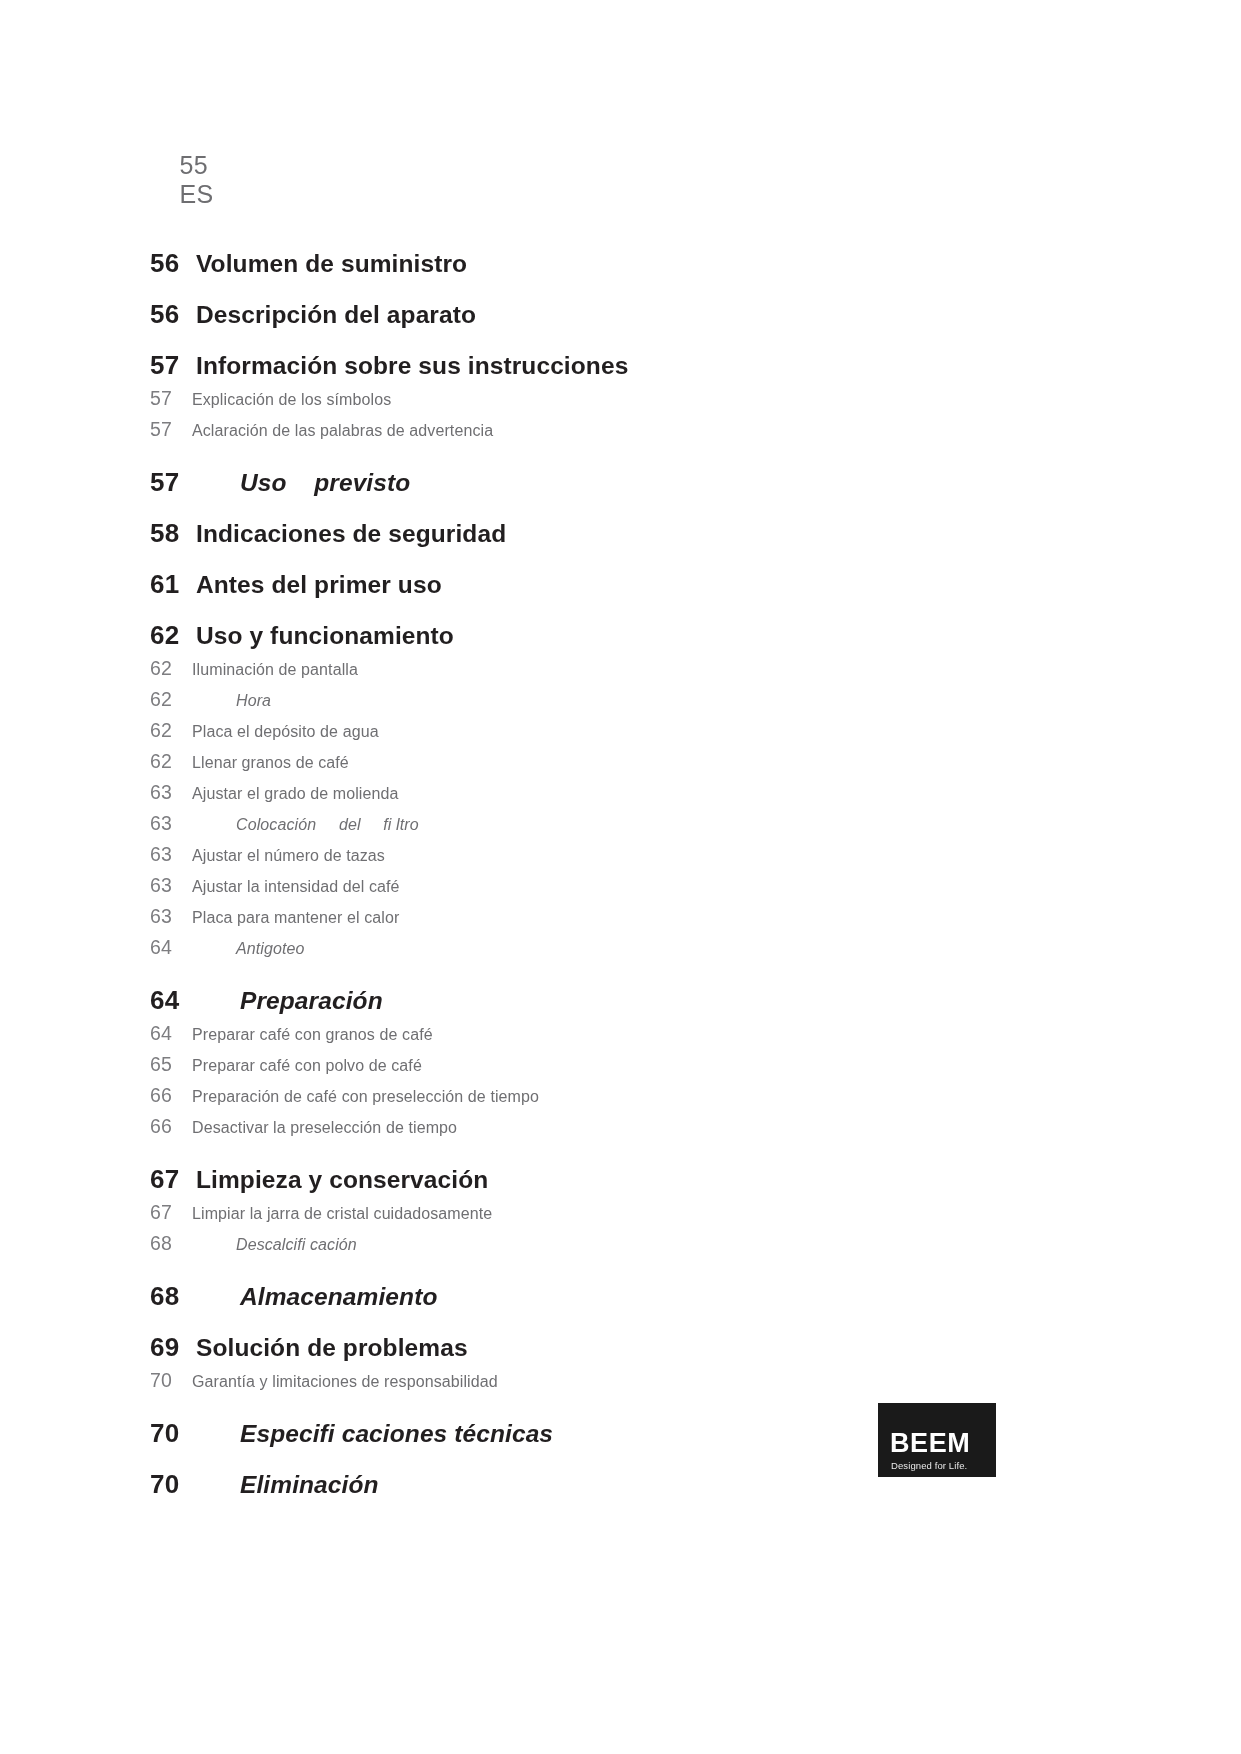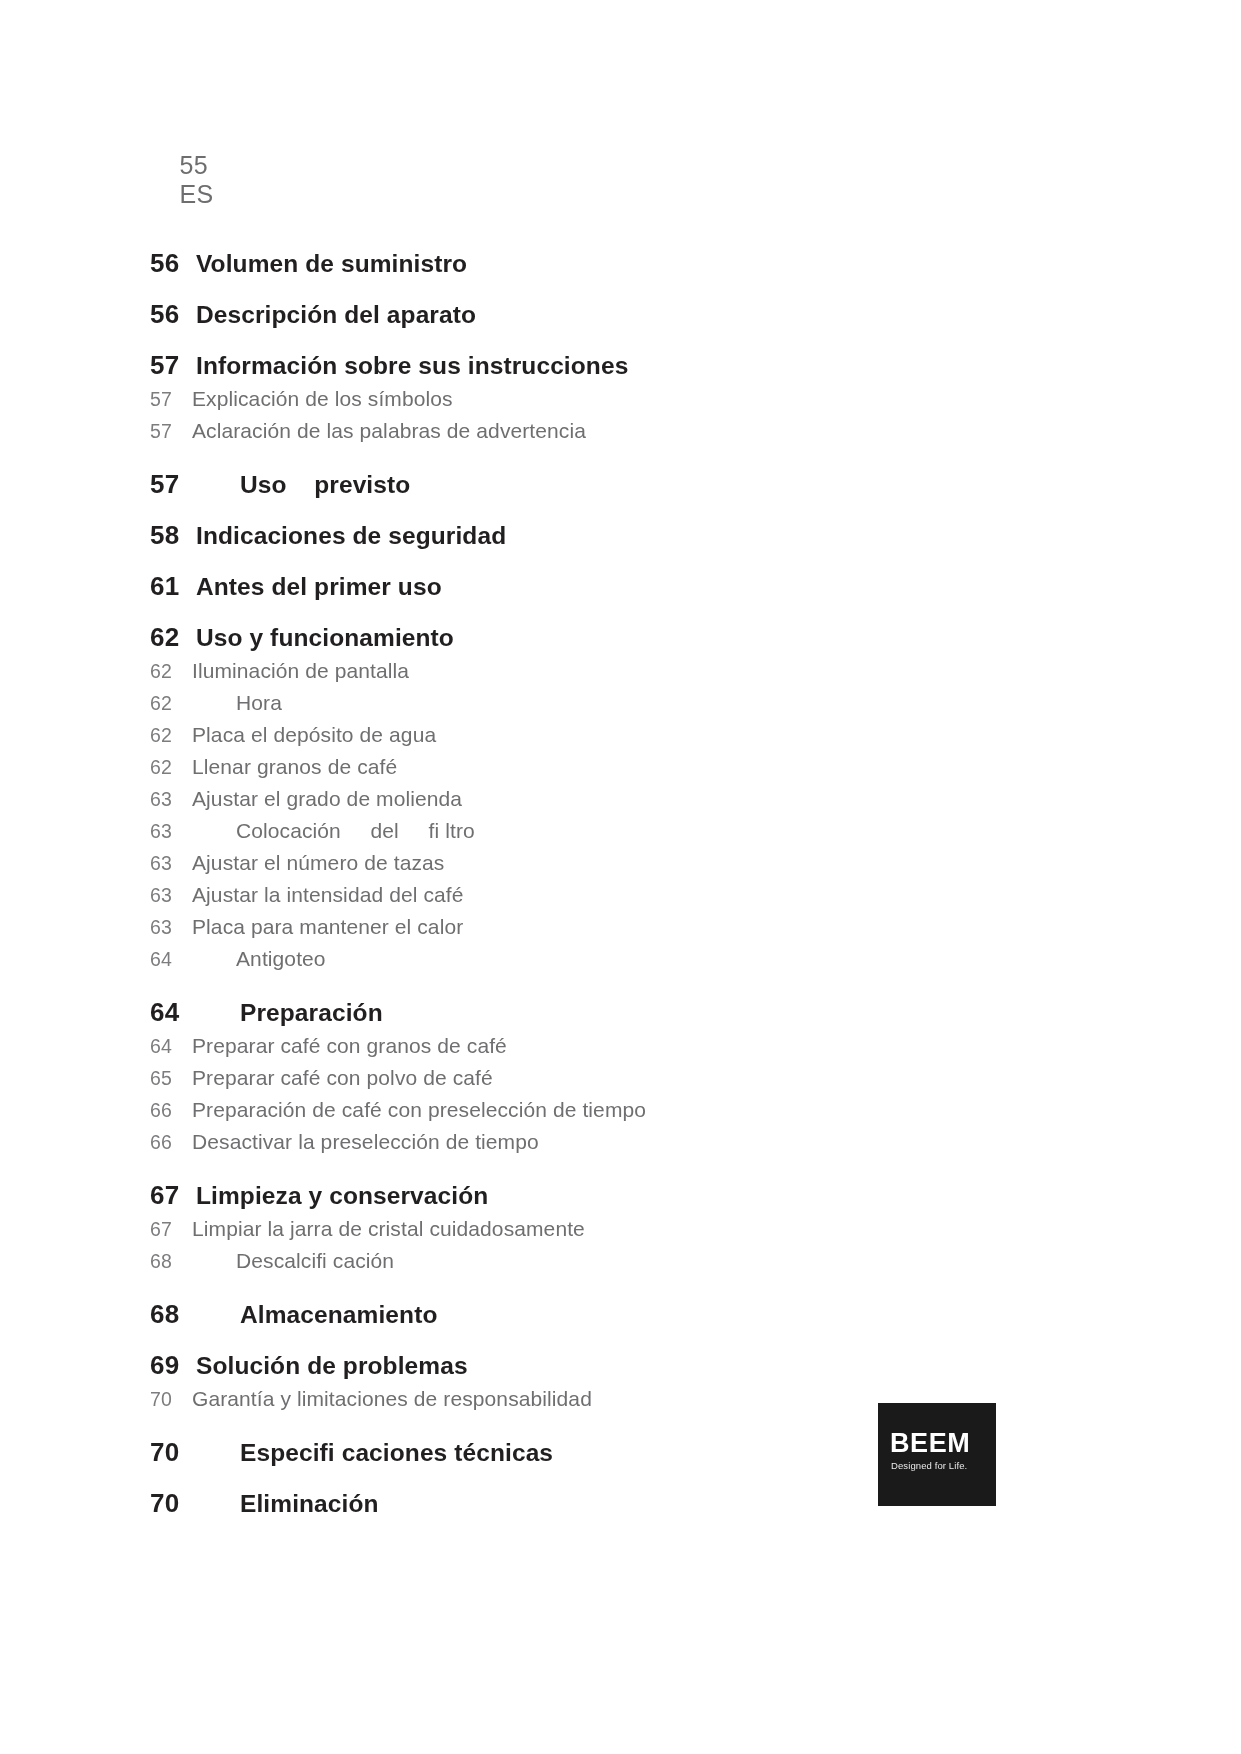--- a/index.html
+++ b/index.html
@@ -79,41 +79,41 @@
     margin-top: 8px;
   }
   .lvl2 .toc-num {
     width: 42px;
     font-size: 19.5px;
     font-weight: normal;
     color: #7d7d80;
     letter-spacing: 0.2px;
   }
   .lvl2 .toc-label {
-    font-size: 21px;
+    font-size: 16px;
     font-weight: normal;
     color: #6f6f72;
     letter-spacing: 0.1px;
   }
 
   
   .gap-top { margin-top: 26px; }
   .gap-top-sm { margin-top: 20px; }
   .tight { margin-top: 6px; }
 
   
-  .indent .toc-label { padding-left: 44px; }
+  .indent .toc-label { padding-left: 44px; font-style: italic; }
 
   
   .logo {
     position: absolute;
     left: 878px;
     top: 1403px;
     width: 118px;
-    height: 103px;
+    height: 74px;
     background: #1a1a1a;
   }
   .logo-mark {
     position: absolute;
     left: 12px;
     top: 27px;
     font-size: 27px;
     font-weight: bold;
     color: #ffffff;
     letter-spacing: 0.6px;

